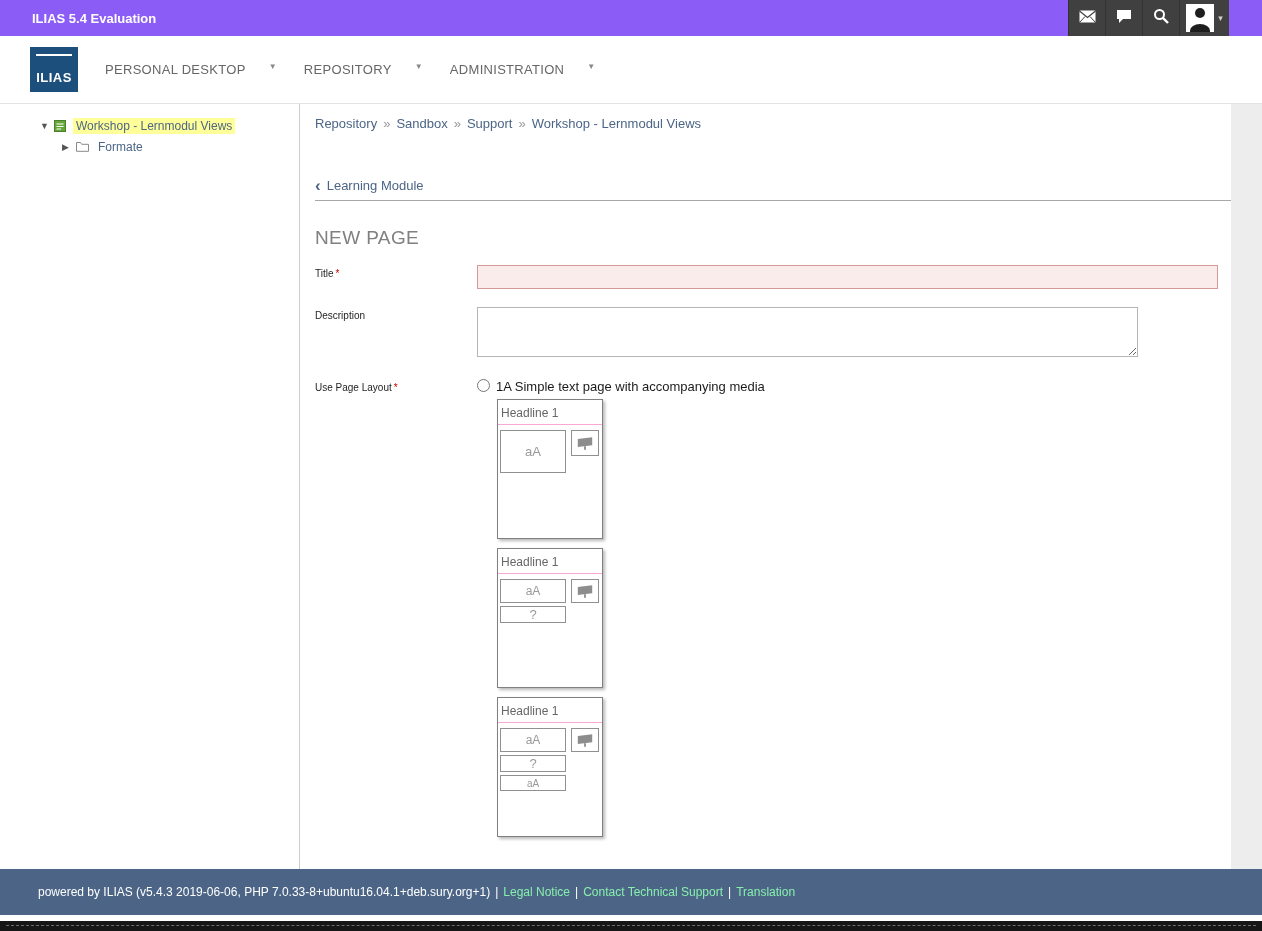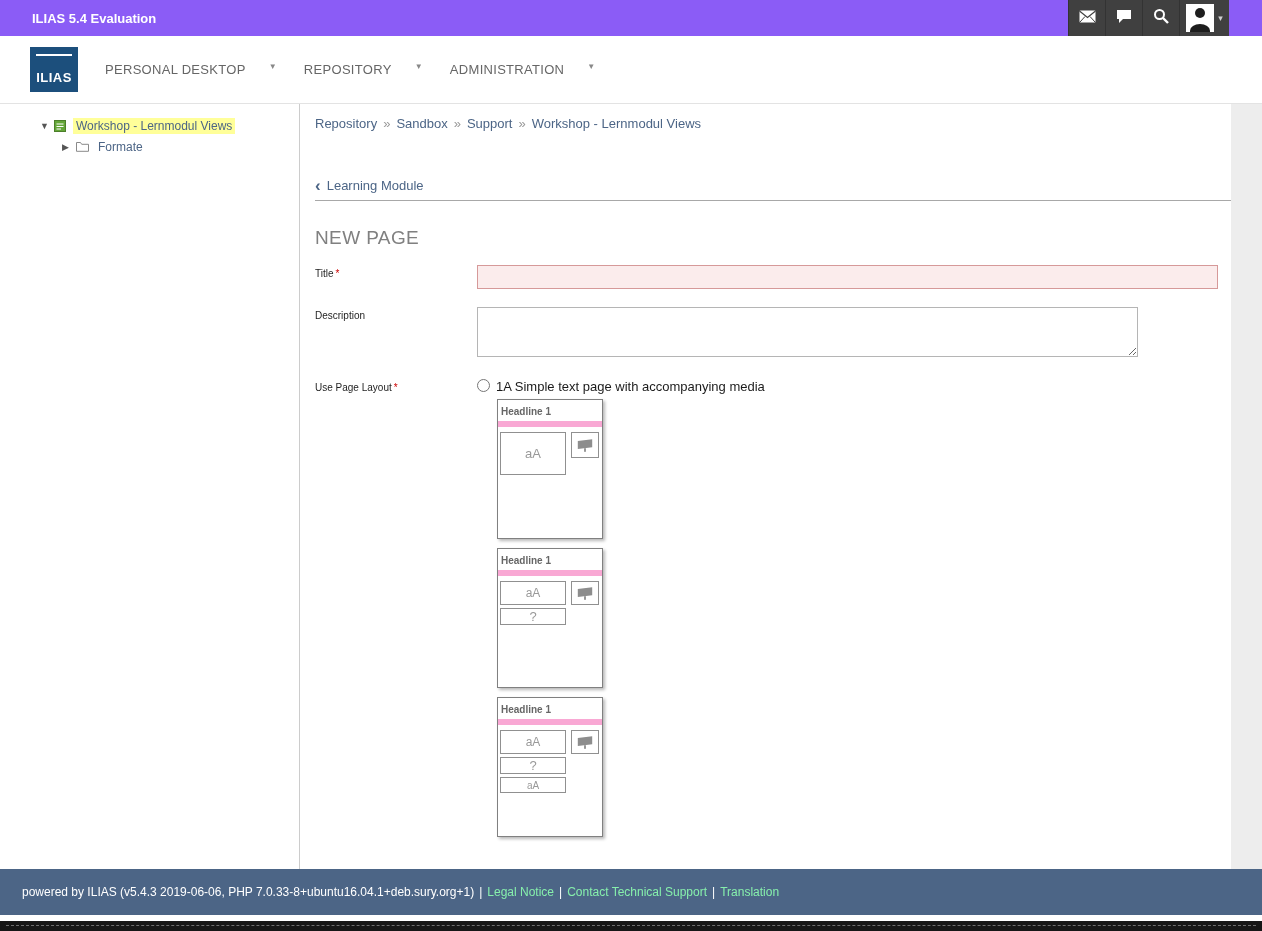--- a/index.html
+++ b/index.html
@@ -52,34 +52,34 @@
   .form-label { width:135px; margin-right:27px; font-size:10px; color:#1e1e1e; padding-top:3px; flex:none; }
   .req { color:#cc0000; margin-left:2px; }
   .field { flex:1; }
   .title-input { width:741px; height:24px; background:#fbecec; border:1px solid #d69999; padding:2px 6px; font-size:13px; }
   .desc-input { width:661px; height:50px; border:1px solid #b5b5b5; resize:both; font-size:13px; padding:3px 6px; color:#333; font-family:"Liberation Sans", sans-serif; }
 
   .layout-option { margin-bottom:9px; }
   .radio-row { display:flex; align-items:flex-start; font-size:13px; color:#1b1b1b; gap:6px; cursor:pointer; }
   .radio-row input[type=radio] { margin:0; width:13px; height:13px; cursor:pointer; }
   .thumb { margin:5px 0 0 20px; width:106px; height:140px; border:1px solid #808080; background:#fff; box-shadow:2px 2px 3px rgba(0,0,0,0.28); cursor:pointer; }
-  .thumb-head { font-size:10px; font-weight:bold; color:#666; padding:6px 3px 4px; border-bottom:6px solid #f9a8d4; }
+  .thumb-head { font-size:12px; font-weight:normal; color:#666; padding:6px 3px 4px; border-bottom:1px solid #f9a8d4; }
   .thumb-body { padding:5px 2px 0 2px; }
   .tb-row { display:flex; gap:5px; align-items:flex-start; }
   .tb-box { border:1px solid #909090; color:#999; display:flex; align-items:center; justify-content:center; background:#fff; }
   .tb-text { width:66px; font-size:12px; }
   .tb-tall { height:43px; font-size:13px; }
   .tb-short { height:24px; }
   .tb-media { width:28px; height:24px; }
   .tb-media.tb-m-tall { height:26px; }
   .tb-q { width:66px; height:17px; font-size:13px; margin-top:3px; }
   .tb-text2 { width:66px; height:16px; font-size:10px; margin-top:3px; }
 
   
-  .footer { height:46px; background:#4c6586; color:#fff; display:flex; align-items:center; font-size:12px; padding-left:22px; }
+  .footer { height:46px; background:#4c6586; color:#fff; display:flex; align-items:center; font-size:12px; padding-left:38px; }
   .footer .sep { margin:0 5px; }
   .footer-link { color:#86efac; cursor:pointer; }
   .white-strip { height:6px; background:#fff; }
   .black-bar { height:10px; background:#161616; position:relative; }
   .black-bar::after { content:""; position:absolute; left:6px; right:6px; top:4px; border-top:1px dashed #6d6d6d; }
 </style>
 </head>
 <body>
 
 <div class="topbar">

